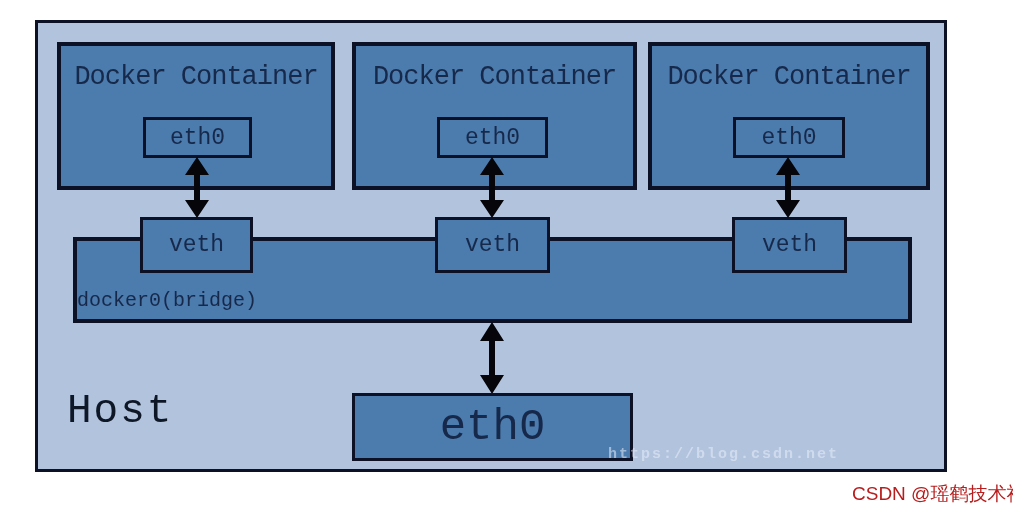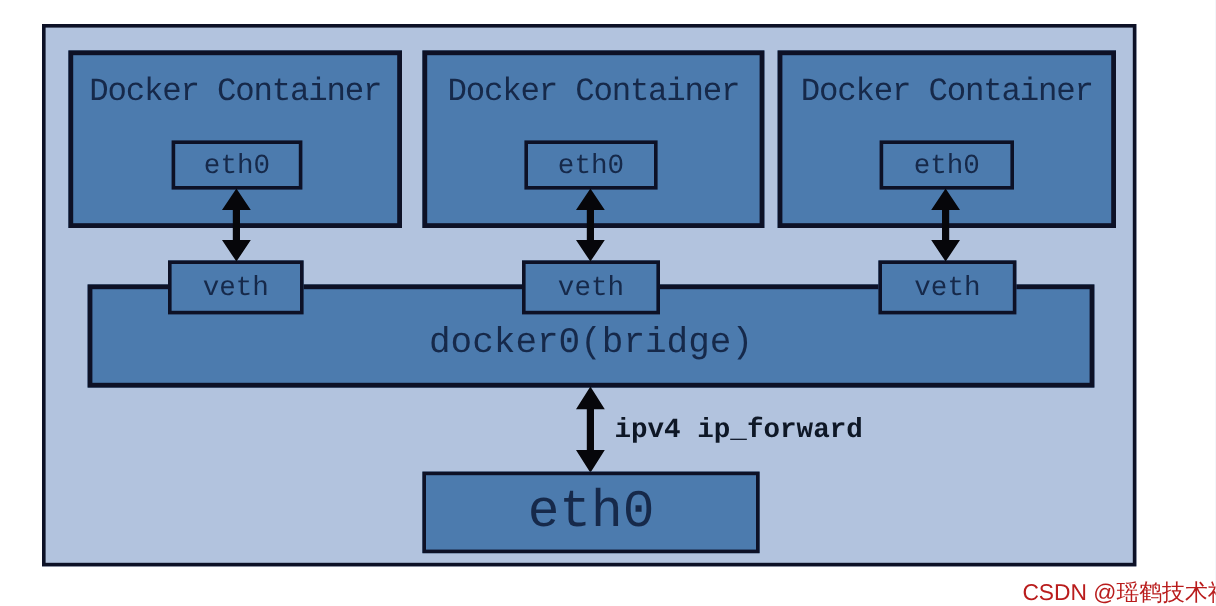--- a/index.html
+++ b/index.html
@@ -43,32 +43,32 @@
     position:absolute;
     background:var(--box-fill);
     border:3px solid var(--border-dark);
     display:flex;align-items:center;justify-content:center;
     font-size:23px;color:var(--text-dark);
   }
   .eth-box{top:117px;height:41px;}
   .eth-box.c1{left:143px;width:109px;}
   .eth-box.c2{left:437px;width:111px;}
   .eth-box.c3{left:733px;width:112px;}
-  .veth-box{top:217px;height:45px;}
+  .veth-box{top:217px;height:56px;}
   .veth-box.c1{left:140px;width:113px;}
   .veth-box.c2{left:435px;width:115px;}
   .veth-box.c3{left:732px;width:115px;}
   .bridge-box{
     position:absolute;left:73px;top:237px;width:839px;height:86px;
     background:var(--box-fill);
     border:4px solid var(--border-dark);
   }
   .bridge-label{
-    margin-top:28px;text-align:center;
-    font-size:30px;color:var(--text-dark);white-space:nowrap;
+    margin-top:48px;text-align:left;
+    font-size:20px;color:var(--text-dark);white-space:nowrap;
   }
   .arrow{position:absolute;}
   .arrow polygon{fill:var(--arrow-black);}
   .arrow.a1{left:183px;top:157px;}
   .arrow.a2{left:478px;top:157px;}
   .arrow.a3{left:774px;top:157px;}
   .arrow.a4{left:478px;top:322px;}
   .ipforward-label{
     position:absolute;left:512px;top:345px;
     font-size:23px;font-weight:bold;color:#0e1726;white-space:nowrap;
@@ -149,24 +149,25 @@
   <svg class="arrow a2" width="28" height="61" viewBox="0 0 28 61">
     <polygon points="14,0 26,18 17,18 17,43 26,43 14,61 2,43 11,43 11,18 2,18"></polygon>
   </svg>
   <svg class="arrow a3" width="28" height="61" viewBox="0 0 28 61">
     <polygon points="14,0 26,18 17,18 17,43 26,43 14,61 2,43 11,43 11,18 2,18"></polygon>
   </svg>
 
   <svg class="arrow a4" width="28" height="72" viewBox="0 0 28 72">
     <polygon points="14,0 26,19 17,19 17,53 26,53 14,72 2,53 11,53 11,19 2,19"></polygon>
   </svg>
-  <div class="ipforward-label">ipv4 ip_forward</div>
 
   <div class="host-eth-box">
     <span>eth0</span>
   </div>
 
+  <div class="host-label">Host</div>
 
+  <div class="faint-url">https://blog.csdn.net</div>
 
   <div class="wm-url">https://blog.csdn</div>
   <div class="wm-badge">CSDN @瑶鹤技术社区</div>
 
 </div>
 
 </body></html>

